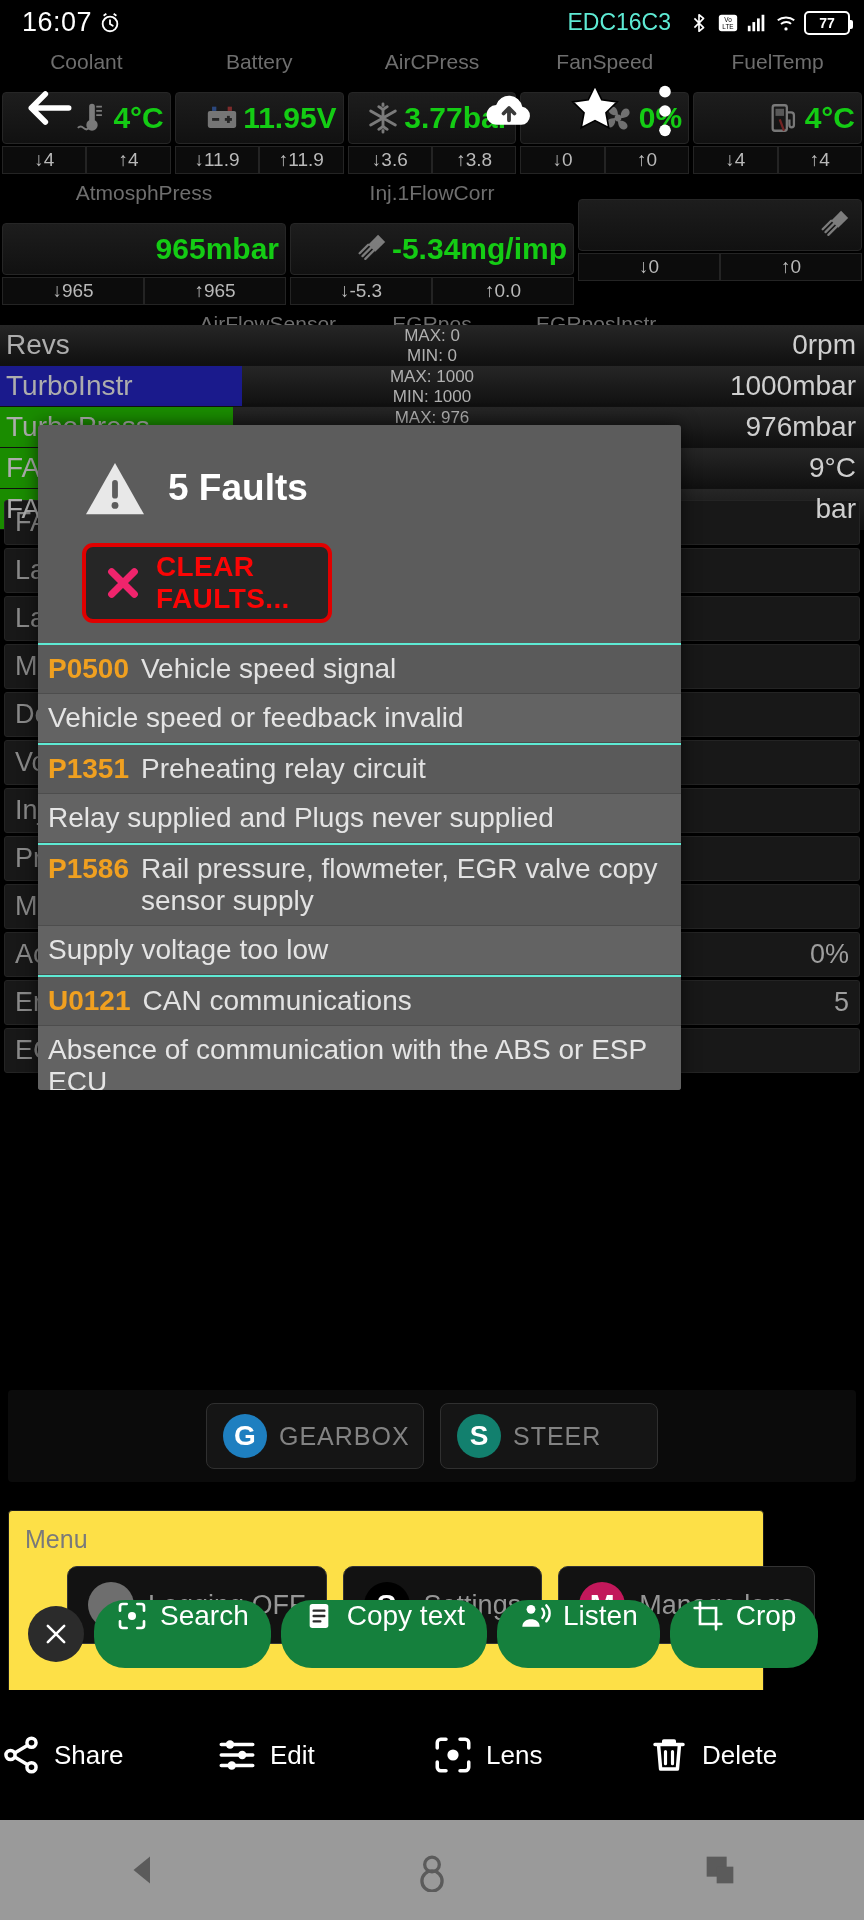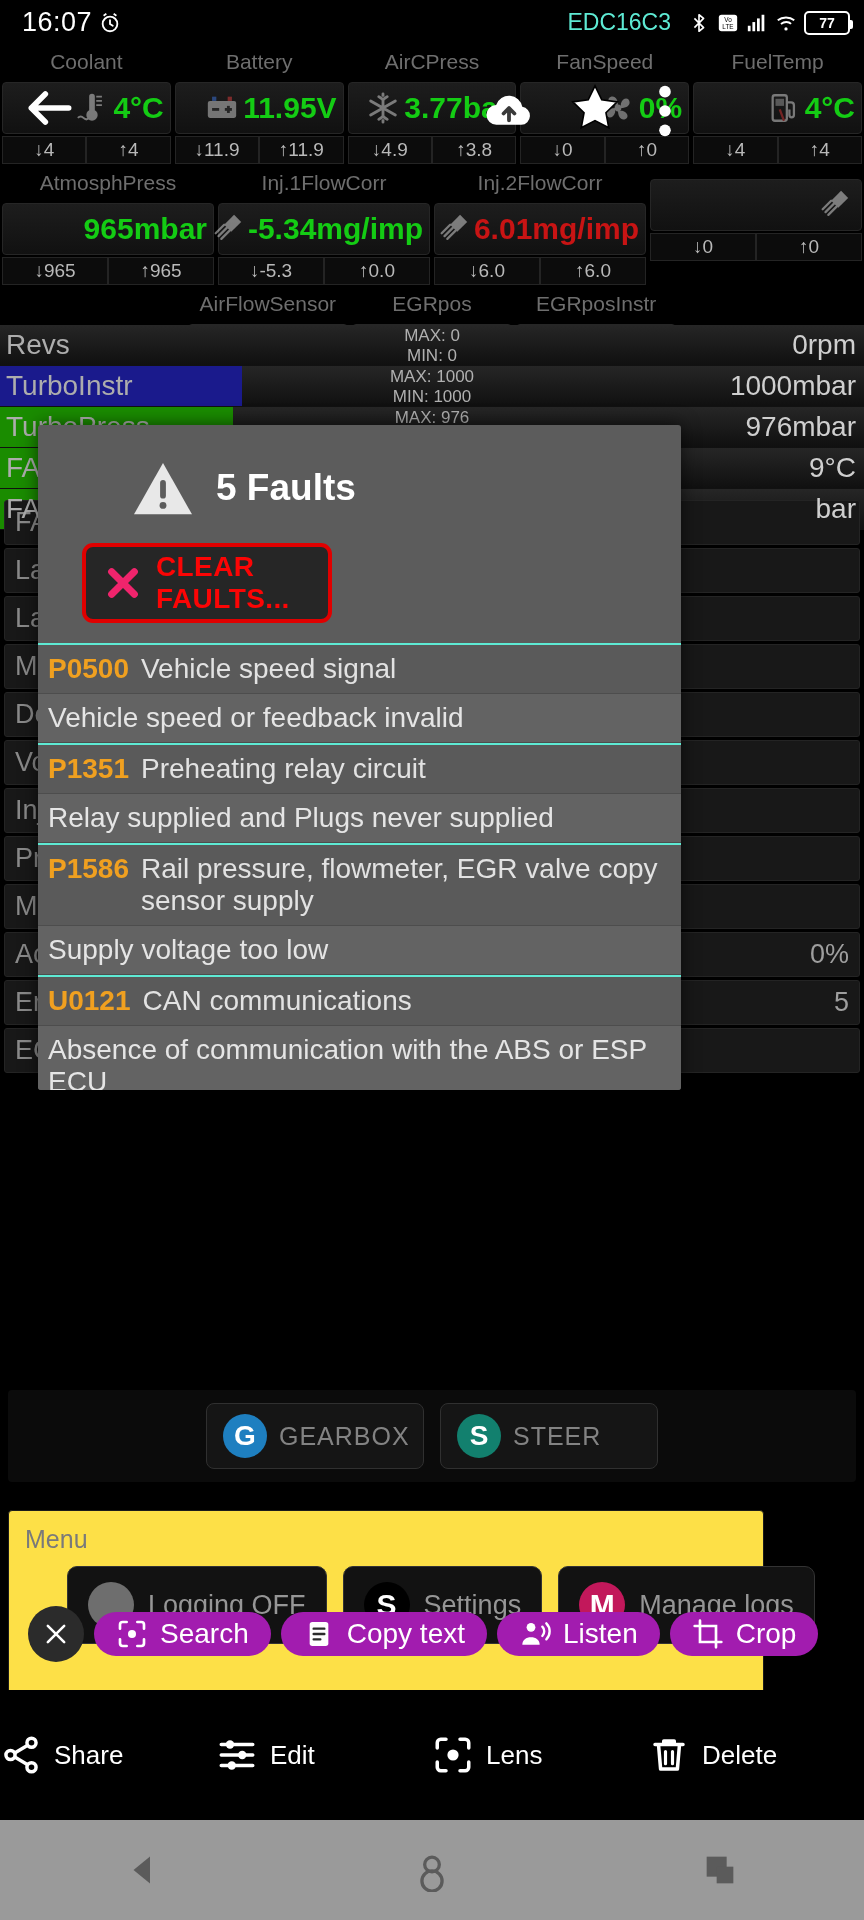--- a/index.html
+++ b/index.html
@@ -18,21 +18,21 @@
   .sb-batt { width:46px; height:24px; border:2px solid #fff; border-radius:5px;
              position:relative; display:flex; align-items:center; justify-content:center;
              font-size:14px; color:#fff; font-weight:bold; }
   .sb-batt:after { content:""; position:absolute; right:-5px; top:7px; width:3px; height:9px;
                    background:#fff; border-radius:0 2px 2px 0; }
 
   
   .gauges { position:absolute; left:0; top:45px; width:864px; }
   .grow { display:flex; width:100%; }
   .gcell { flex:1; display:flex; flex-direction:column; min-width:0; }
-  .glabel { text-align:center; color:#6e6e6e; font-size:21px; padding:5px 0 8px;
+  .glabel { text-align:center; color:#6e6e6e; font-size:21px; padding:5px 0 18px;
             white-space:nowrap; overflow:hidden; }
   .gbox { height:52px; margin:0 2px; background:linear-gradient(#1d1d1d,#111);
           border:1px solid #262626; border-radius:4px;
           display:flex; align-items:center; justify-content:flex-end; padding:0 6px; gap:4px; }
   .gval { font-size:30px; font-weight:bold; white-space:nowrap; }
   .gval.green { color:#14cc14; }
   .gval.red { color:#c81414; }
   .gicon { width:34px; height:34px; flex:0 0 34px; opacity:.55; }
   .gmm { display:flex; margin:2px; }
   .gmm > div { flex:1; background:#0c0c0c; border:1px solid #242424;
@@ -77,43 +77,43 @@
   .mbtn { height:78px; border:1px solid #333; border-radius:10px; background:#121212;
           display:flex; align-items:center; gap:14px; padding:0 20px; }
   .mcircle { width:46px; height:46px; border-radius:50%; display:flex; align-items:center;
              justify-content:center; font-size:30px; font-weight:bold; color:#fff; }
   .mtxt { color:#969696; font-size:27px; white-space:nowrap; }
 
   
   .dialog { position:absolute; left:38px; top:425px; width:643px; height:665px;
             background:#5c5c5c; border-radius:3px; overflow:hidden; z-index:40;
             box-shadow:0 0 18px rgba(0,0,0,.6); }
-  .dlg-head { display:flex; align-items:center; gap:20px; padding:34px 0 0 44px;margin-left:48px; }
+  .dlg-head { display:flex; align-items:center; gap:20px; padding:34px 0 0 44px; }
   .warn-ico { width:66px; height:58px; }
   .dlg-title { color:#fff; font-size:37px; font-weight:bold; }
   .clearbtn { margin:26px 0 0 44px; width:250px; height:80px; border:4px solid #e00000;
               border-radius:11px; background:#262626; display:flex; align-items:center;
               gap:16px; padding-left:20px; }
   .clear-x { width:34px; height:34px; flex:0 0 34px; }
   .clear-lbl { color:#fc0505; font-size:28px; font-weight:bold; letter-spacing:.4px; }
   .faultlist { margin-top:20px; }
   .f-code-row { display:flex; background:#5a5a5a; border-top:2px solid #5eead4;
                 border-bottom:1px solid #4d4d4d; padding:8px 10px 8px 10px; gap:12px; }
   .f-code { color:#f0a020; font-size:28px; font-weight:bold; flex:0 0 auto; }
   .f-name { color:#e2e2e2; font-size:28px; line-height:32px; }
   .f-desc-row { background:#636363; border-bottom:1px solid #4d4d4d; padding:8px 10px; }
   .f-desc { color:#e5e5e5; font-size:28px; }
 
   
   .ctxbar { position:absolute; left:28px; top:1598px; width:836px; height:72px;
             display:flex; align-items:center; gap:10px; z-index:60; }
   .ctx-x { width:56px; height:56px; border-radius:28px; background:#2b2b2b;
            display:flex; align-items:center; justify-content:center; }
-  .ctx-pill { height:44px; border-radius:31px; background:#a21caf; display:flex;
-              align-items:center; gap:12px; padding:0 22px; }
+  .ctx-pill { height:68px; border-radius:31px; background:#15803d; display:flex;
+              gap:12px; padding:0 22px; }
   .ctx-lbl { color:#fff; font-size:28px; white-space:nowrap; }
   .ctx-ico { width:32px; height:32px; flex:0 0 32px; }
 
   
   .sharebar { position:absolute; left:0; top:1690px; width:864px; height:130px;
               background:#000; display:flex; align-items:center; z-index:60; }
   .sh-item { flex:1; display:flex; align-items:center; gap:12px; }
   .sh-ico { width:42px; height:42px; }
   .sh-lbl { color:#fff; font-size:26px; }
 
@@ -202,21 +202,21 @@
           <div class="gbox">
             <span class="gicon"><svg viewBox="0 0 24 24">
                 <g stroke="#ccc" stroke-width="2" stroke-linecap="round">
                   <path d="M12 2v20M3.3 7l17.4 10M20.7 7L3.3 17"></path>
                   <path d="M9 4l3 2 3-2M9 20l3-2 3 2"></path>
                 </g>
               </svg></span>
             <div class="gval green">3.77bar</div>
           </div>
           <div class="gmm">
-            <div>↓4.9</div>
+            <div>↓3.6</div>
             <div>↑3.8</div>
           </div>
         </div>
         <div class="gcell">
           <div class="glabel">FanSpeed</div>
           <div class="gbox">
             <span class="gicon"><svg viewBox="0 0 24 24">
                 <circle cx="12" cy="12" r="2.4" fill="#bbb"></circle>
                 <path d="M12 10c0-4-2-7-5-6s-2 5 2 6zM14 12c4 0 7-2 6-5s-5-2-6 2zM12 14c0 4 2 7 5 6s2-5-2-6zM10 12c-4 0-7 2-6 5s5 2 6-2z" fill="#bbb"></path>
               </svg></span>
@@ -260,34 +260,20 @@
           <div class="gbox">
             <span class="gicon"><svg viewBox="0 0 24 24">
                 <path d="M17 2l5 5-7 7-5-5z" fill="#cfcfcf"></path>
                 <path d="M10 9l-6 6M12 11l-6 6M14 13l-6 6" stroke="#cfcfcf" stroke-width="1.6" stroke-linecap="round"></path>
               </svg></span>
             <div class="gval green">-5.34mg/imp</div>
           </div>
           <div class="gmm">
             <div>↓-5.3</div>
             <div>↑0.0</div>
-          </div>
-        </div>
-        <div class="gcell">
-          <div class="glabel">Inj.2FlowCorr</div>
-          <div class="gbox">
-            <span class="gicon"><svg viewBox="0 0 24 24">
-                <path d="M17 2l5 5-7 7-5-5z" fill="#cfcfcf"></path>
-                <path d="M10 9l-6 6M12 11l-6 6M14 13l-6 6" stroke="#cfcfcf" stroke-width="1.6" stroke-linecap="round"></path>
-              </svg></span>
-            <div class="gval red">6.01mg/imp</div>
-          </div>
-          <div class="gmm">
-            <div>↓6.0</div>
-            <div>↑6.0</div>
           </div>
         </div>
         <div class="gcell">
           <div class="glabel"></div>
           <div class="gbox">
             <span class="gicon"><svg viewBox="0 0 24 24">
                 <path d="M17 2l5 5-7 7-5-5z" fill="#cfcfcf"></path>
                 <path d="M10 9l-6 6M12 11l-6 6M14 13l-6 6" stroke="#cfcfcf" stroke-width="1.6" stroke-linecap="round"></path>
               </svg></span>
             <div class="gval green"></div>

